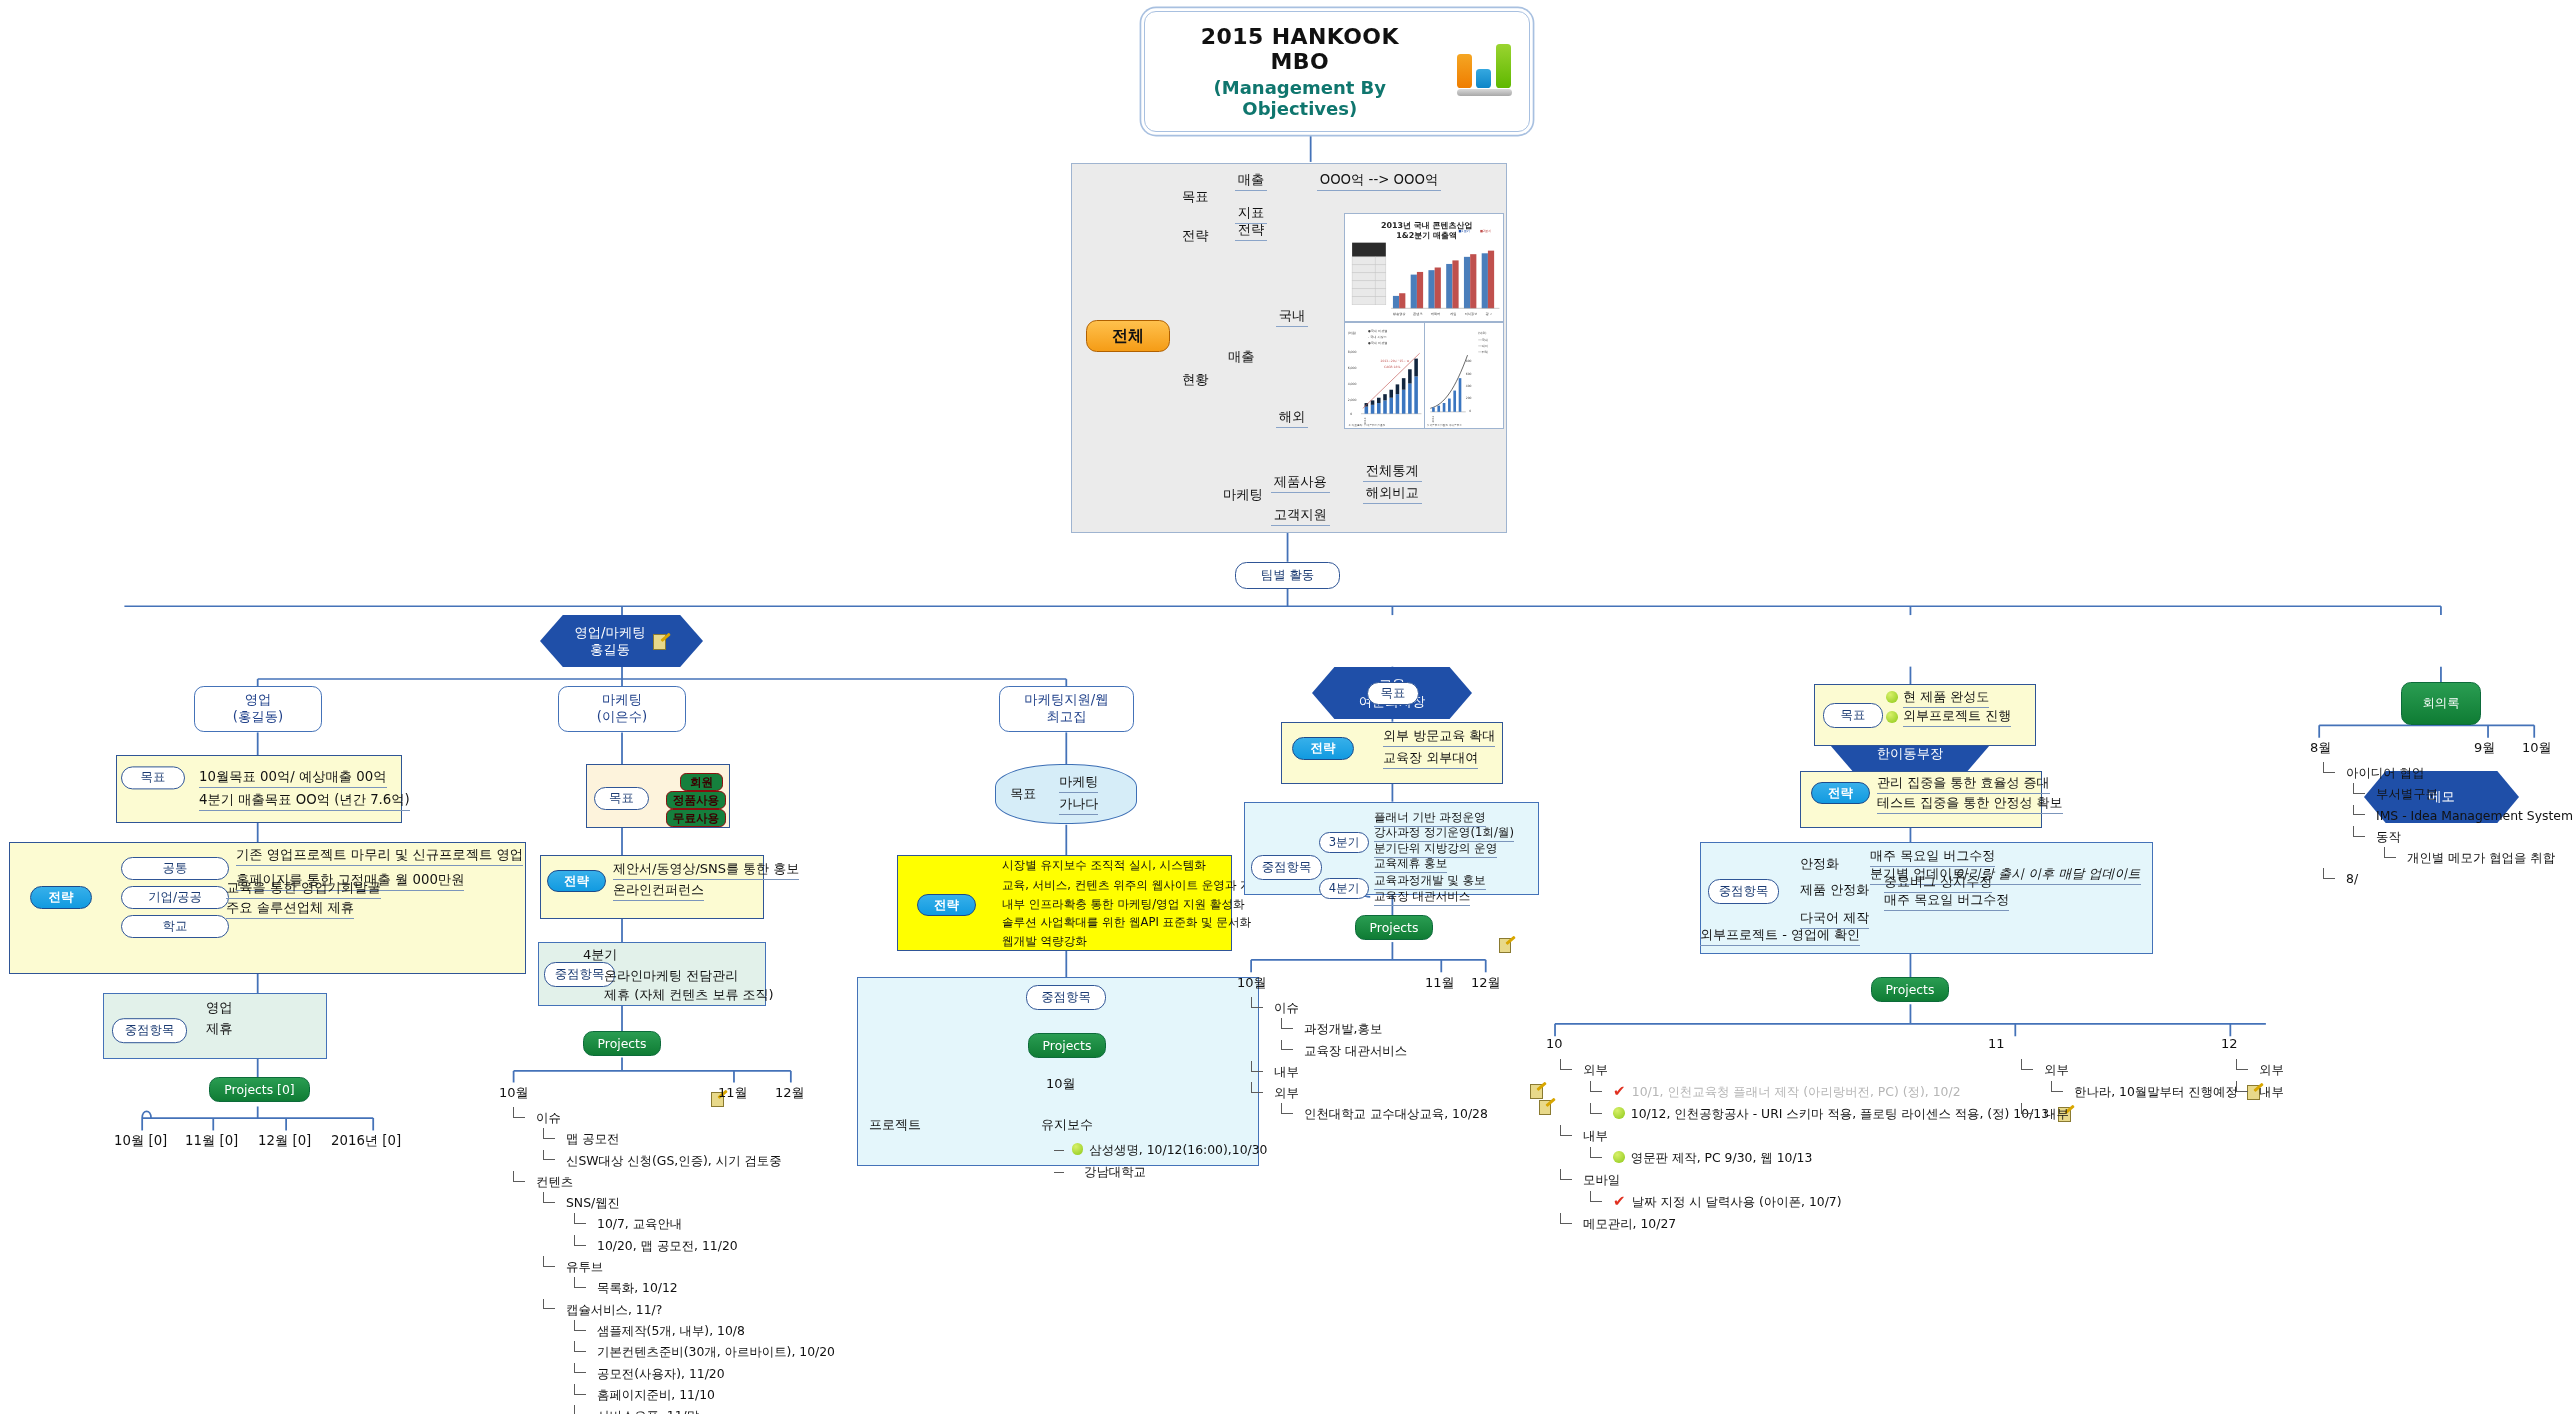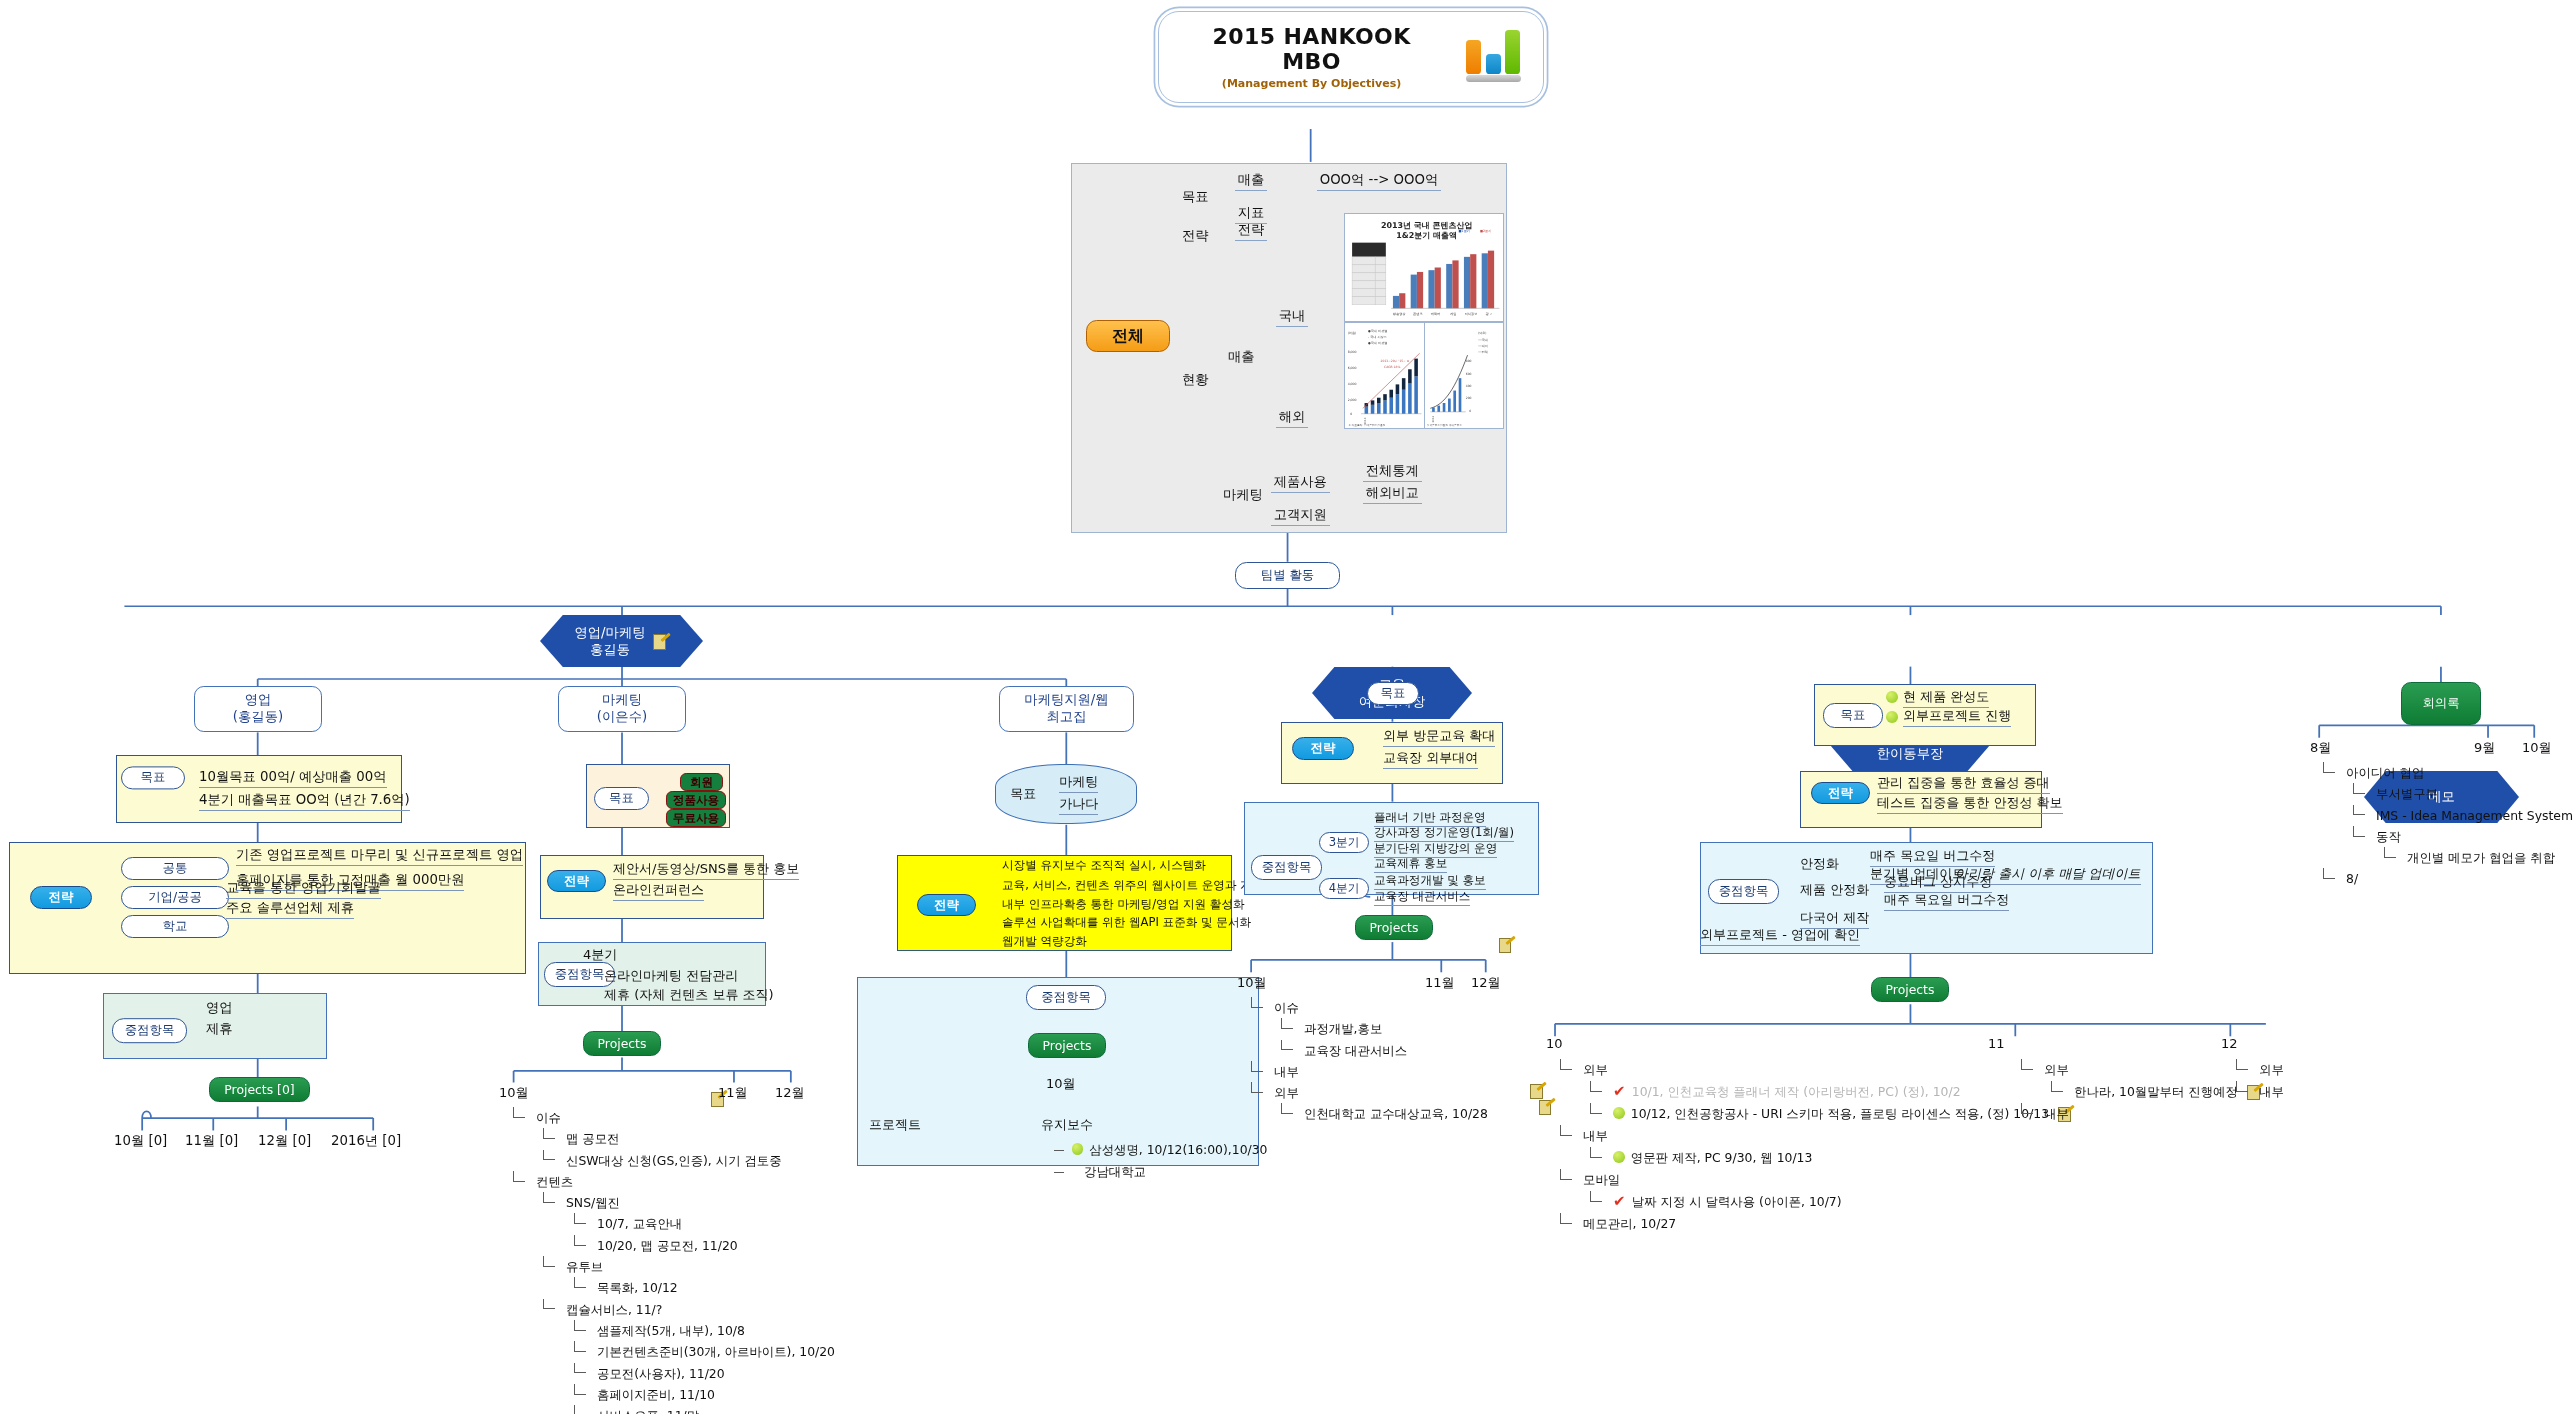--- a/index.html
+++ b/index.html
@@ -4,29 +4,28 @@
 <style>
   html,body{margin:0;padding:0;background:#ffffff;}
   body{font-family:"DejaVu Sans","Liberation Sans",sans-serif;color:#1a1a1a;}
   #canvas{position:relative;width:2576px;height:1415px;overflow:hidden;background:#fff;}
 
   .abs{position:absolute;}
   svg.lines{position:absolute;left:0;top:0;width:2576px;height:1415px;pointer-events:none;}
 
   
   .title-box{
-    border:1.8px solid #a8c0e0;border-radius:21px;background:#fff;
+    border:1.8px solid #a8c0e0;border-radius:12px;background:#fff;
     box-shadow:0 0 0 2.7px #fff, 0 0 0 4.4px #a8c0e0;
     display:flex;align-items:center;justify-content:center;gap:25px;
     padding:12.4px 23px;
-    margin-left:14px;
   }
   .title-text{text-align:center;}
   .title-main{font-size:22px;font-weight:bold;letter-spacing:0.4px;color:#111;}
-  .title-sub{font-size:11px;font-weight:bold;color:#a16207;margin-top:2.7px;}
+  .title-sub{font-size:18px;font-weight:bold;color:#0f766e;margin-top:2.7px;}
   .barlogo{width:55px;height:50px;position:relative;}
   .barlogo i{position:absolute;bottom:8px;border-radius:3.6px;display:block;}
   .barlogo .b1{left:0;width:15px;height:34px;background:linear-gradient(180deg,#f5a623,#ef7d00);}
   .barlogo .b2{left:19.5px;width:15px;height:19.5px;background:linear-gradient(180deg,#35a8e0,#0d86c8);}
   .barlogo .b3{left:39px;width:15px;height:44px;background:linear-gradient(180deg,#9ad430,#5fb800);}
   .barlogo .base{position:absolute;bottom:0;left:0;width:55px;height:7.1px;border-radius:4.4px;background:linear-gradient(180deg,#d9d9d9,#a8a8a8);}
 
   
   .panel-grey{background:#ebebeb;border:0.9px solid #9fb4d0;}
   .panel-img{background:#fff;border:0.9px solid #9fb4d0;overflow:hidden;}

